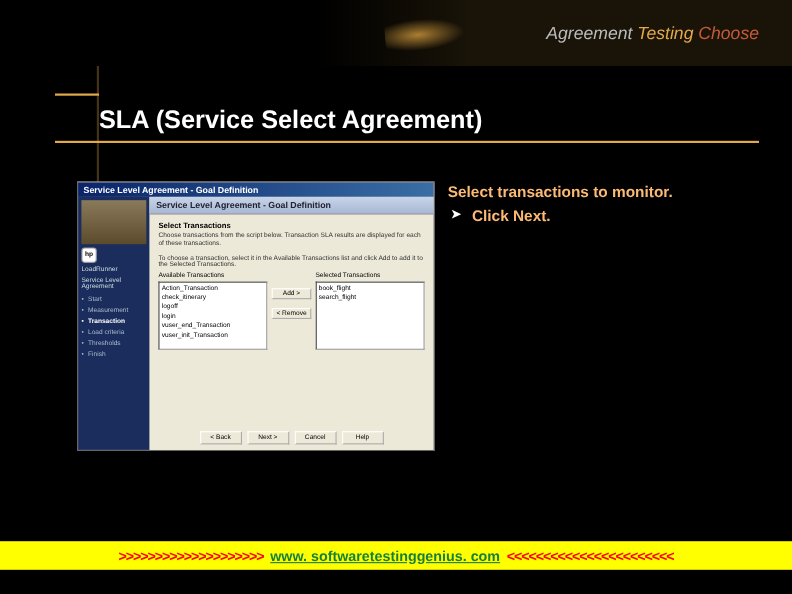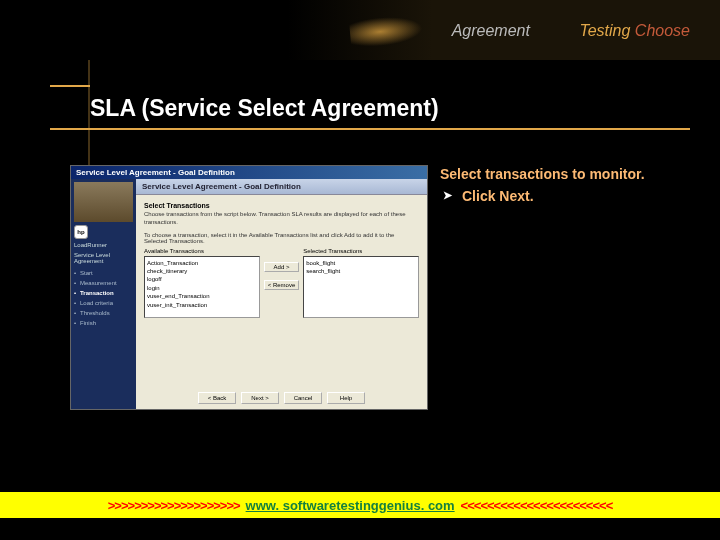--- a/index.html
+++ b/index.html
@@ -25,21 +25,21 @@
     transform: rotate(-5deg);
     opacity: 0.8;
   }
   .brand {
     position: absolute;
     top: 22px; right: 30px;
     font-style: italic;
     font-size: 16px;
   }
   .brand .w1 { color: #bbb; }
-  .brand .w2 { color: #e2a84a; margin-left: 45px; }
+  .brand .w2 { color: #e2a84a; }
   .brand .w3 { color: #c45a3a; }
   .title-region {
     position: absolute;
     top: 85px; left: 50px; right: 30px;
   }
   .title-line-top {
     border-top: 2px solid #e2a84a;
     width: 40px;
     margin-bottom: 2px;
   }
@@ -57,21 +57,21 @@
     background: #e2a84a;
     opacity: 0.3;
   }
   .content {
     position: absolute;
     top: 165px; left: 70px; right: 25px; bottom: 65px;
     display: flex;
     gap: 12px;
   }
   .screenshot {
-    width: 358px;
+    width: 325px;
     height: 245px;
     background: #d4d0c8;
     border: 1px solid #666;
     font-size: 8px;
     color: #000;
     display: flex;
     flex-direction: column;
     position: relative;
   }
   .ss-title {

